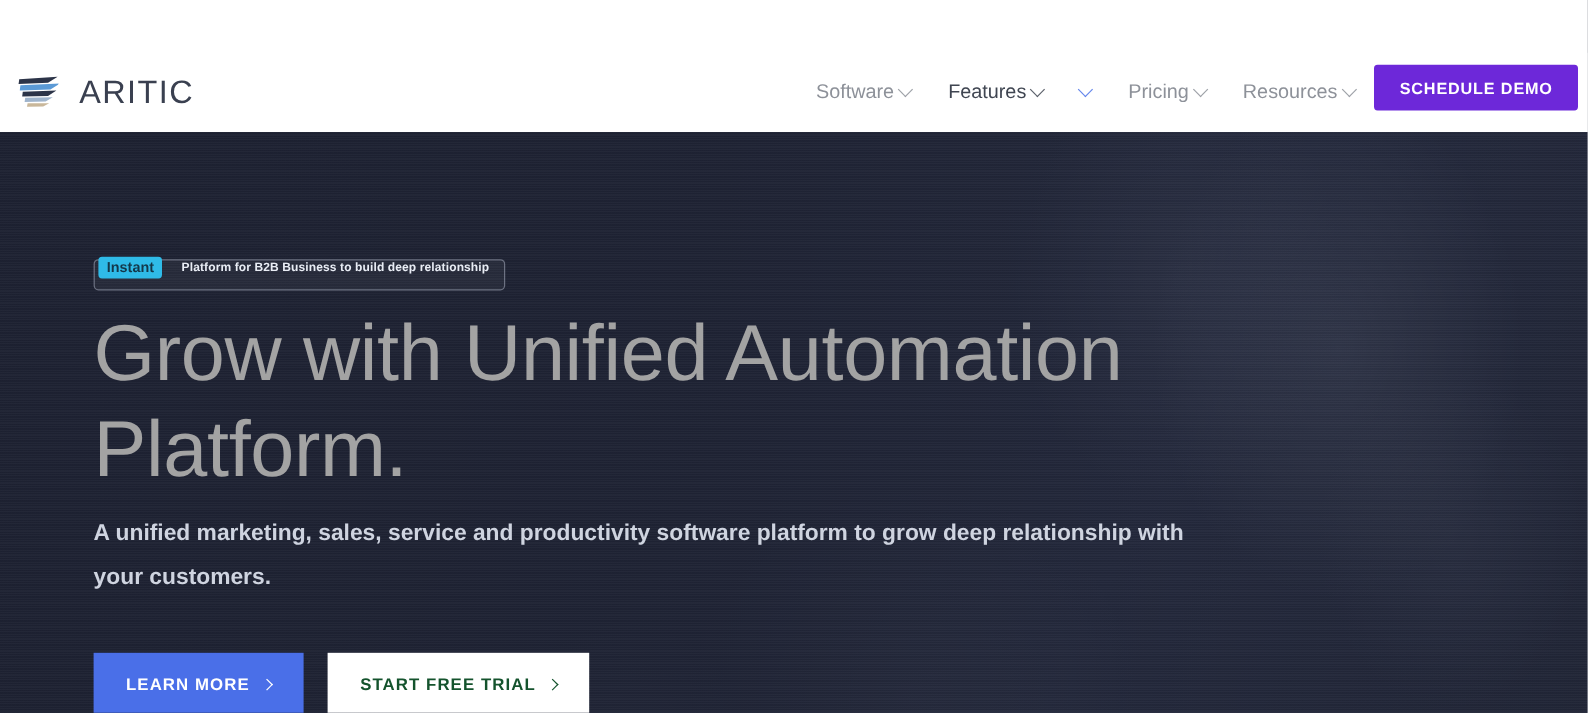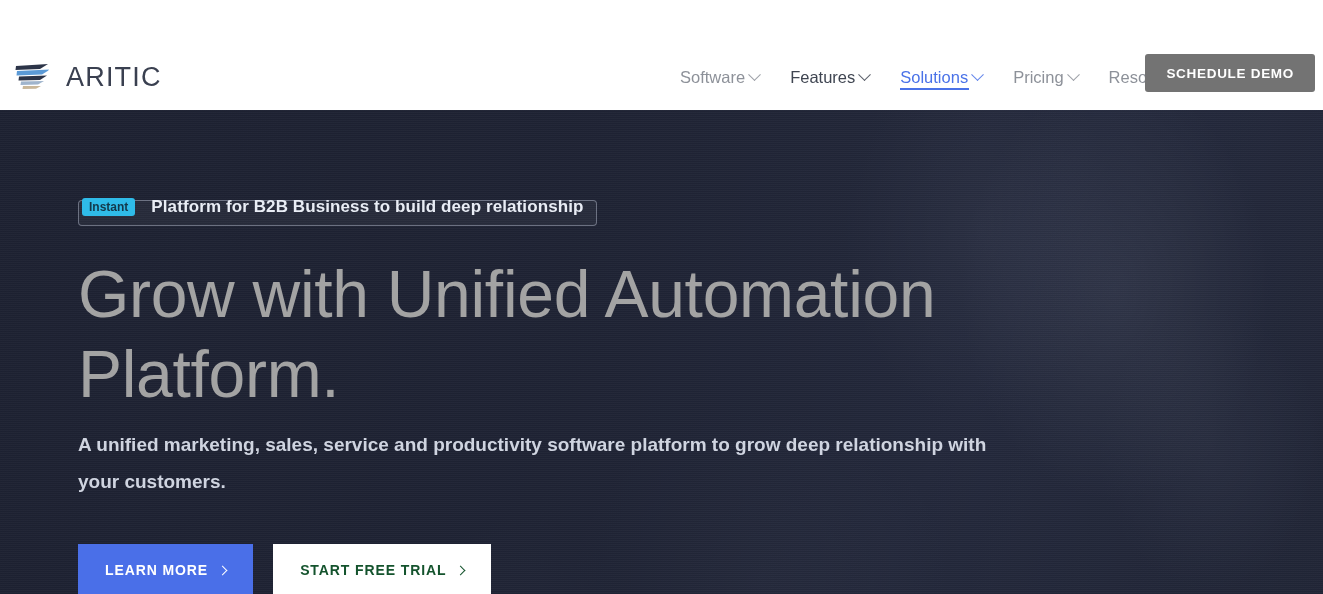--- a/index.html
+++ b/index.html
@@ -74,21 +74,21 @@
     border-bottom:1.6px solid currentColor;
     transform:rotate(45deg) translate(-2px,-2px);
     opacity:.85;
   }
   .demo-btn {
     position:absolute;
     right:8px;
     top:10px;
     height:38px;
     padding:0 21px;
-    background:#737373;
+    background:#6d28d9;
     color:#ffffff;
     font-size:13.5px;
     font-weight:bold;
     letter-spacing:.7px;
     border:none;
     border-radius:3px;
     cursor:pointer;
     font-family:"Liberation Sans", sans-serif;
   }
 
@@ -129,21 +129,21 @@
     background:linear-gradient(90deg, rgba(29,33,49,.90) 0%, rgba(29,33,49,.78) 45%, rgba(30,34,50,.52) 75%, rgba(30,34,50,.45) 100%);
   }
   .hero-inner {
     position:absolute;
     inset:0;
     z-index:4;
   }
 
   .badge-bar {
     position:absolute;
-    left:78px; top:90px;
+    left:78px; top:106px;
     height:26px;
     display:flex;
     align-items:center;
     padding:0 12px 12px 3px;
     border:1px solid rgba(190,198,216,.45);
     border-radius:4px;
     background:rgba(255,255,255,.045);
     cursor:pointer;
   }
   .badge-pill {
@@ -151,21 +151,21 @@
     color:#13384a;
     font-size:12px;
     font-weight:bold;
     padding:3px 7px;
     border-radius:3px;
     line-height:1;
   }
   .badge-text {
     margin-left:16px;
     color:#e9edf5;
-    font-size:17px;
+    font-size:10px;
     font-weight:bold;
     letter-spacing:.1px;
   }
 
   .hero-title {
     position:absolute;
     left:78px; top:144px;
     width:860px;
     color:#a3a3a3;
     font-size:66px;
@@ -246,21 +246,20 @@
   <nav class="nav">
     <div class="nav-item">
       <span>Software</span>
       <i class="chev"></i>
     </div>
     <div class="nav-item dark">
       <span>Features</span>
       <i class="chev"></i>
     </div>
     <div class="nav-item active">
-      <span>Solutions</span>
       <i class="chev"></i>
     </div>
     <div class="nav-item">
       <span>Pricing</span>
       <i class="chev"></i>
     </div>
     <div class="nav-item">
       <span>Resources</span>
       <i class="chev"></i>
     </div>

